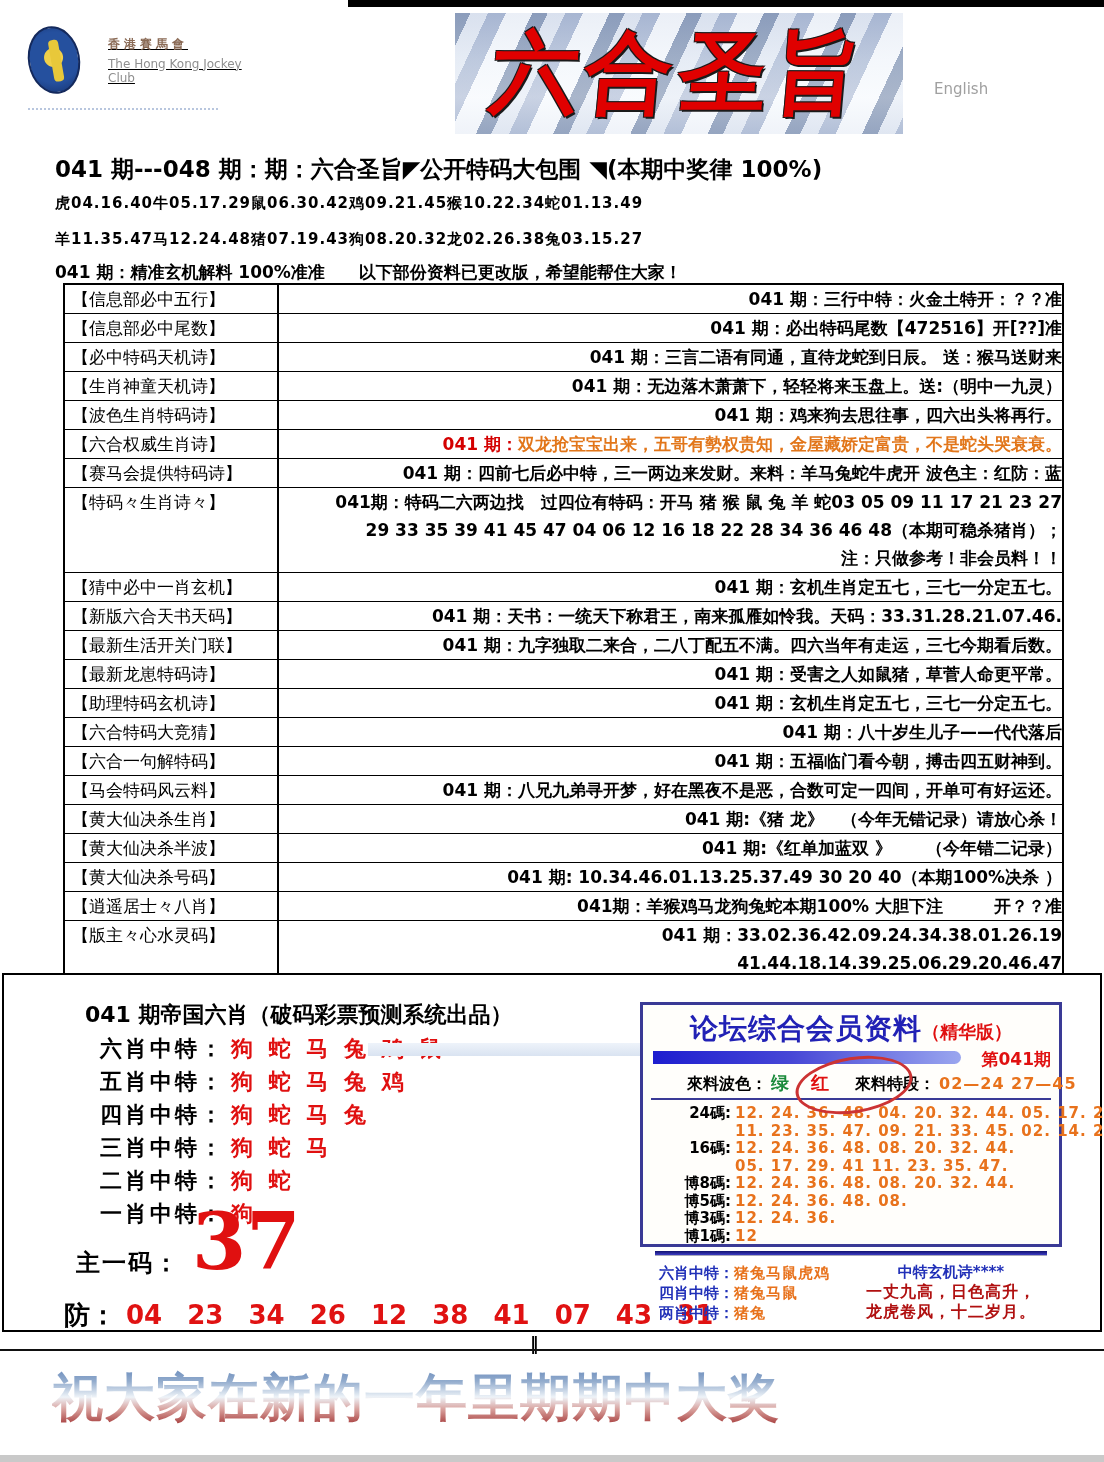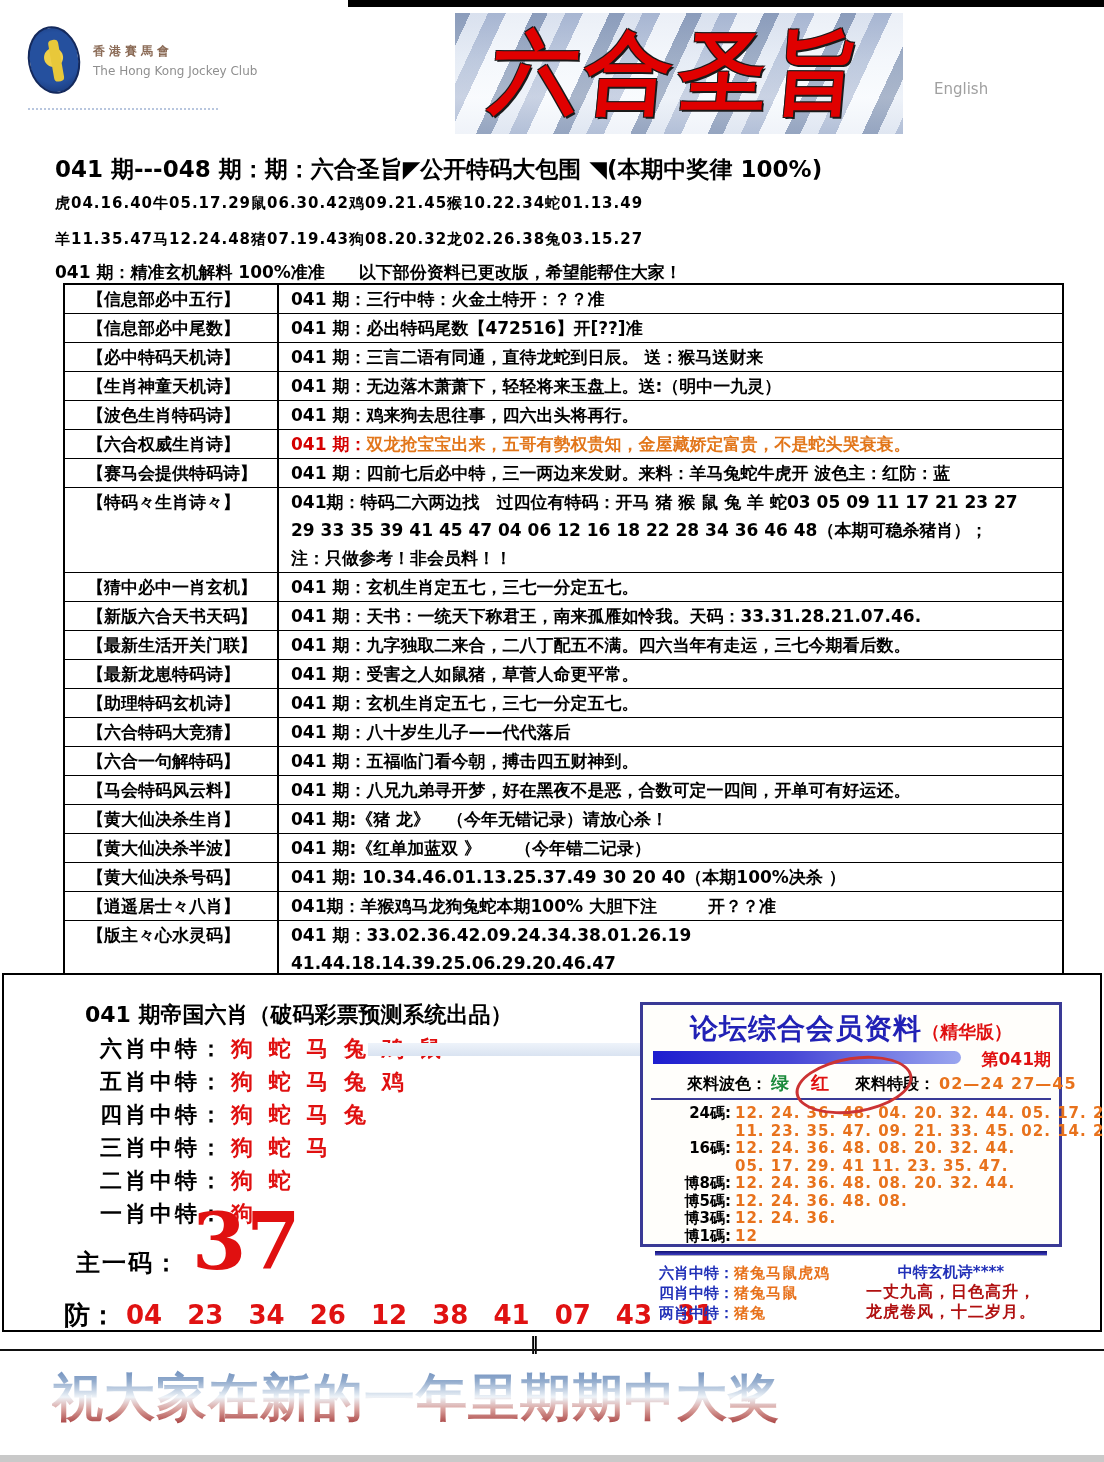--- a/index.html
+++ b/index.html
@@ -10,21 +10,21 @@
   
   .top-bar { position:absolute; left:348px; top:0; width:756px; height:7px; background:#000; }
 
   
   .logo-wrap { position:absolute; left:28px; top:26px; width:230px; }
   .logo-row { display:flex; align-items:center; }
   .logo-oval { width:52px; height:68px; border-radius:50%; transform:rotate(-10deg);
     background:radial-gradient(circle at 50% 46%, #f0d04a 0 9px, #25509e 10px 60%, #16326e 100%);
     border:2px solid #14295c; position:relative; flex:0 0 auto; }
   .logo-oval:after { content:""; position:absolute; left:21px; top:12px; width:10px; height:42px; background:#e8c83a; border-radius:4px; }
-  .logo-texts { margin-left:13px; }
+  .logo-texts { margin-left:28px;text-decoration:underline; }
   .logo-cn { font-size:12px; color:#8a6a55; letter-spacing:4px; font-weight:bold; }
   .logo-en { font-size:12px; color:#8f8f8f; margin-top:4px; }
   .logo-dots { margin-top:14px; width:190px; border-top:2px dotted #b8c6de; }
 
   
   .banner { position:absolute; left:455px; top:13px; width:448px; height:121px; overflow:hidden;
     background:
       repeating-linear-gradient(115deg, rgba(110,130,165,.55) 0 14px, rgba(235,240,248,.7) 14px 30px, rgba(160,175,205,.5) 30px 46px, rgba(250,252,255,.8) 46px 70px),
       linear-gradient(180deg,#aebcd6 0%, #dde5f0 40%, #f3f6fa 70%, #c5d0e2 100%); }
   .banner-title { font-family:"DejaVu Serif", serif; font-weight:bold; font-size:88px; line-height:118px;
@@ -35,23 +35,23 @@
   
   .intro-line1 { position:absolute; left:55px; top:154px; font-size:23px; font-weight:bold; color:#000; white-space:nowrap; }
   .zodiac-line { position:absolute; left:55px; font-size:15px; font-weight:bold; color:#000; white-space:nowrap; letter-spacing:1px; }
   .z1 { top:194px; } .z2 { top:230px; }
   .intro-note { position:absolute; left:55px; top:261px; font-size:17px; font-weight:bold; color:#000; white-space:nowrap; }
 
   
   .maintable { position:absolute; left:63px; top:283px; width:1001px; border:2px solid #000; background:#fff; }
   .trow { display:flex; border-top:1px solid #000; }
   .trow:first-child { border-top:none; }
-  .cell-label { width:214px; flex:0 0 auto; border-right:2px solid #000; padding-left:22px;
-    font-weight:bold; font-size:17px; line-height:28px; white-space:nowrap; }
-  .cell-content { flex:1; padding-left:12px; font-weight:bold; font-size:17px; overflow:hidden; }
+  .cell-label { width:214px; flex:0 0 auto; border-right:2px solid #000; padding-left:7px;
+    font-weight:normal; font-size:17px; line-height:28px; white-space:nowrap; }
+  .cell-content { flex:1; padding-left:12px; font-weight:bold; font-size:17px; overflow:hidden;text-align:right; }
   .cline { line-height:28px; white-space:nowrap; }
   .seg-red { color:#d40000; } .seg-orange { color:#e2761a; }
 
   
   .bottom-box { position:absolute; left:2px; top:973px; width:1100px; height:359px; border:2px solid #000; background:#fff; }
 
   
   .imp-title { position:absolute; left:85px; top:1000px; font-size:22px; font-weight:bold; color:#000; }
   .imp-rows { position:absolute; left:100px; top:1034px; }
   .imp-row { height:33px; font-size:22px; font-weight:bold; white-space:nowrap; }

